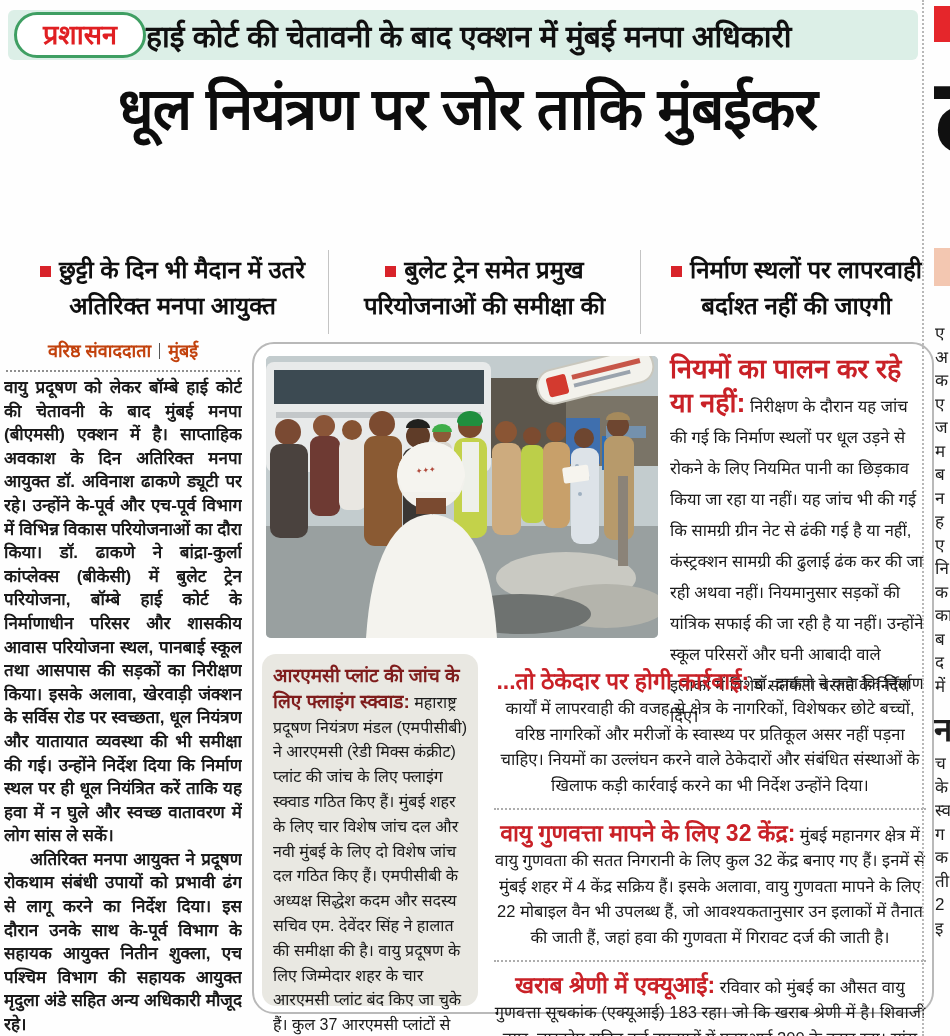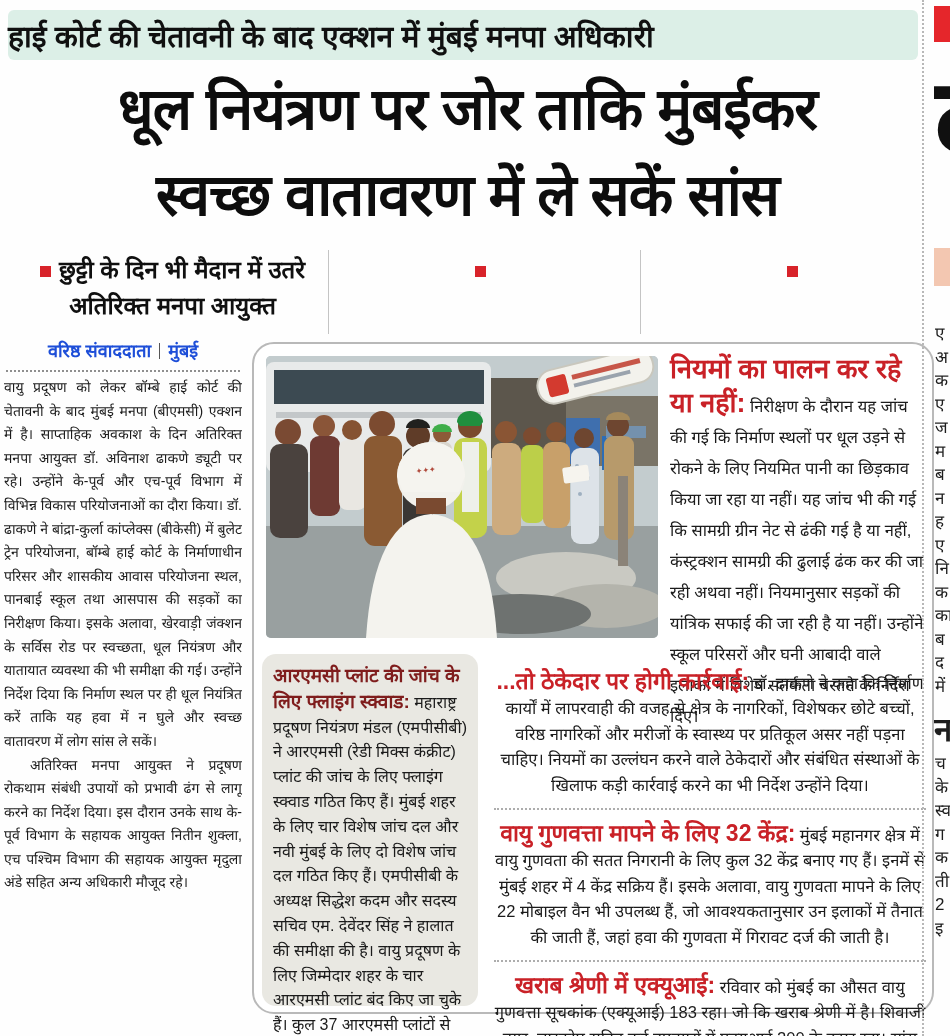--- a/index.html
+++ b/index.html
@@ -19,24 +19,24 @@
 
   
   .subheads { position:absolute; left:17px; top:250px; width:935px; height:84px; display:flex; }
   .subhead { flex:1; padding:2px 12px; text-align:center; font-weight:800; font-size:24px;
     line-height:36px; color:#101010; }
   .subhead + .subhead { border-left:1px solid #c4c4c4; }
   .bullet { display:inline-block; width:11px; height:11px; background:#d8232a; margin-right:8px; vertical-align:middle; }
 
   
   .byline { position:absolute; left:6px; top:338px; width:234px; text-align:center;
-    font-weight:800; font-size:18px; color:#1d4ed8; padding-bottom:8px; border-bottom:2px dotted #8f8f8f; }
+    font-weight:800; font-size:18px; color:#c2410c; padding-bottom:8px; border-bottom:2px dotted #8f8f8f; }
   .byline .sep { display:inline-block; width:1px; height:16px; background:#555; margin:0 8px; vertical-align:-2px; }
   .left-col { position:absolute; left:4px; top:376px; width:238px; height:660px; overflow:hidden;
-    font-size:14px; line-height:23.6px; text-align:justify; color:#1b1b1b; }
+    font-size:17px; line-height:23.6px; text-align:justify; color:#1b1b1b;font-weight:bold; }
   .left-col p.indent { text-indent:26px; }
 
   
   .main-frame { position:absolute; left:252px; top:342px; width:682px; height:672px;
     border:2px solid #b9b9b9; border-radius:22px; background:#ffffff; }
 
   .photo { position:absolute; left:12px; top:12px; width:392px; height:282px;
     border-radius:5px; overflow:hidden; background:#b9c3c6; }
 
   .sec-head { color:#c92127; font-weight:800; }
@@ -67,32 +67,32 @@
   .edge-stack-a { position:absolute; left:1px; top:322px; font-size:17px; line-height:23.5px; }
   .edge-bold { position:absolute; left:0; top:706px; font-size:33px; font-weight:800; }
   .edge-stack-b { position:absolute; left:1px; top:752px; font-size:17px; line-height:23.5px; }
 </style>
 </head>
 <body>
 
 <div class="page">
 
   <div class="kicker-strip">
+    <span class="kicker-pill">प्रशासन</span>
     <span class="kicker-headline">हाई कोर्ट की चेतावनी के बाद एक्शन में मुंबई मनपा अधिकारी</span>
   </div>
 
   <div class="headline">
     <div>धूल नियंत्रण पर जोर ताकि मुंबईकर</div>
-    <div>स्वच्छ वातावरण में ले सकें सांस</div>
   </div>
 
   <div class="subheads">
     <div class="subhead"><span class="bullet"></span><span>छुट्टी के दिन भी मैदान में उतरे अतिरिक्त मनपा आयुक्त</span></div>
-    <div class="subhead"><span class="bullet"></span></div>
-    <div class="subhead"><span class="bullet"></span></div>
+    <div class="subhead"><span class="bullet"></span><span>बुलेट ट्रेन समेत प्रमुख परियोजनाओं की समीक्षा की</span></div>
+    <div class="subhead"><span class="bullet"></span><span>निर्माण स्थलों पर लापरवाही बर्दाश्त नहीं की जाएगी</span></div>
   </div>
 
   <div class="byline">
     <span>वरिष्ठ संवाददाता</span><span class="sep"></span><span>मुंबई</span>
   </div>
 
   <div class="left-col">
     <p>वायु प्रदूषण को लेकर बॉम्बे हाई कोर्ट की चेतावनी के बाद मुंबई मनपा (बीएमसी) एक्शन में है। साप्ताहिक अवकाश के दिन अतिरिक्त मनपा आयुक्त डॉ. अविनाश ढाकणे ड्यूटी पर रहे। उन्होंने के-पूर्व और एच-पूर्व विभाग में विभिन्न विकास परियोजनाओं का दौरा किया। डॉ. ढाकणे ने बांद्रा-कुर्ला कांप्लेक्स (बीकेसी) में बुलेट ट्रेन परियोजना, बॉम्बे हाई कोर्ट के निर्माणाधीन परिसर और शासकीय आवास परियोजना स्थल, पानबाई स्कूल तथा आसपास की सड़कों का निरीक्षण किया। इसके अलावा, खेरवाड़ी जंक्शन के सर्विस रोड पर स्वच्छता, धूल नियंत्रण और यातायात व्यवस्था की भी समीक्षा की गई। उन्होंने निर्देश दिया कि निर्माण स्थल पर ही धूल नियंत्रित करें ताकि यह हवा में न घुले और स्वच्छ वातावरण में लोग सांस ले सकें।</p>
     <p class="indent">अतिरिक्त मनपा आयुक्त ने प्रदूषण रोकथाम संबंधी उपायों को प्रभावी ढंग से लागू करने का निर्देश दिया। इस दौरान उनके साथ के-पूर्व विभाग के सहायक आयुक्त नितीन शुक्ला, एच पश्चिम विभाग की सहायक आयुक्त मृदुला अंडे सहित अन्य अधिकारी मौजूद रहे।</p>
   </div>

